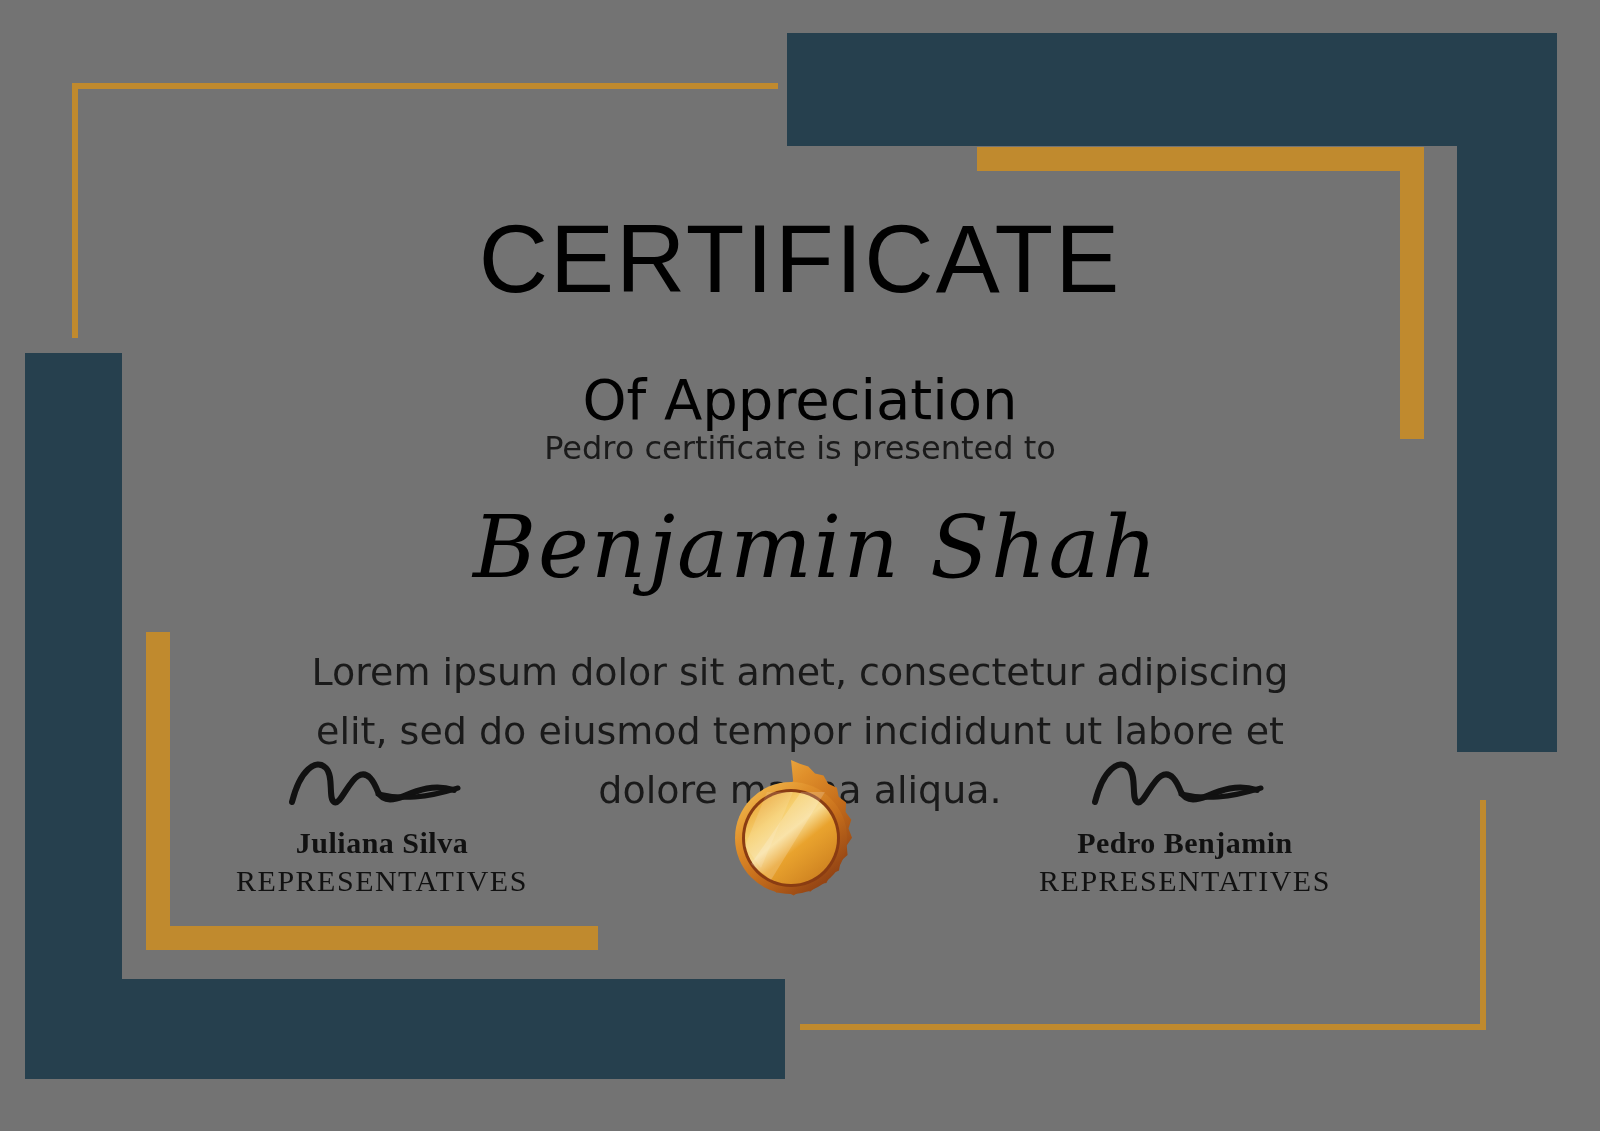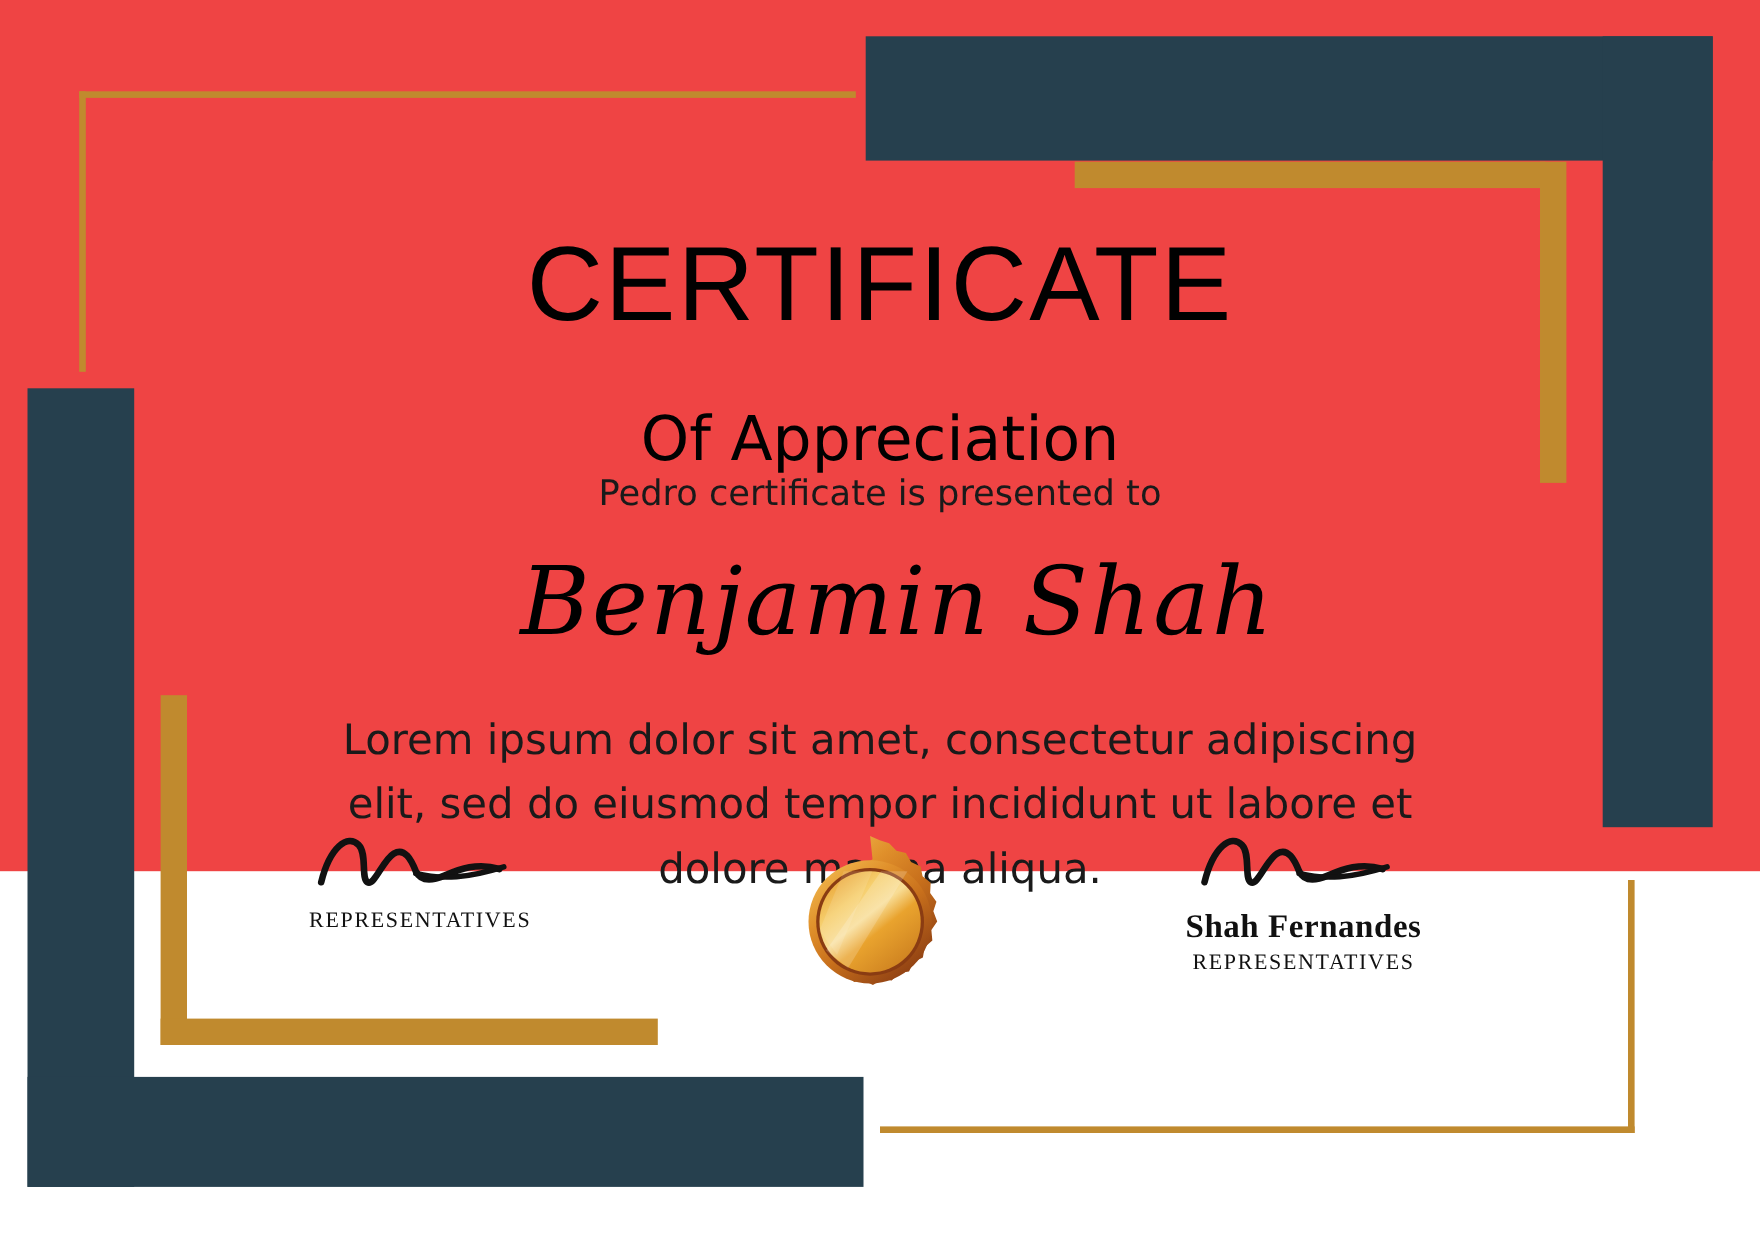--- a/index.html
+++ b/index.html
@@ -10,22 +10,22 @@
   body {
     width: 1600px;
     height: 1131px;
     font-family: "Liberation Sans", sans-serif;
     overflow: hidden;
   }
 
   #certificate {
     position: relative;
     width: 1600px;
-    height: 792px;
-    background: #ef4444;
+    height: 1131px;
+    background: #737373;
   }
 
   
   .deco {
     position: absolute;
   }
 
   
   .navy-top-right {
     top: 33px;
@@ -217,21 +217,21 @@
     font-family: "Liberation Serif", serif;
     font-weight: bold;
     font-size: 30px;
     color: #111111;
     letter-spacing: 0.5px;
     margin-top: 4px;
   }
 
   .sig-role {
     font-family: "Liberation Serif", serif;
-    font-size: 20px;
+    font-size: 30px;
     color: #111111;
     letter-spacing: 1.5px;
     margin-top: 4px;
   }
 
   
   .seal {
     position: absolute;
     top: 758px;
     left: 711px;
@@ -271,31 +271,32 @@
 
     <div class="body-text">Lorem ipsum dolor sit amet, consectetur adipiscing elit, sed do eiusmod tempor incididunt ut labore et dolore magna aliqua.</div>
 
     <div class="sig-block sig-left">
       <div class="sig-mark">
         <svg width="200" height="74" viewBox="0 0 200 74" fill="none" xmlns="http://www.w3.org/2000/svg">
           <path d="M10 54 C18 22, 34 10, 44 20 C52 28, 46 50, 52 54 C58 58, 66 34, 76 28 C86 22, 92 34, 96 44 C100 52, 108 54, 122 48 C136 42, 152 36, 172 42" stroke="#111111" stroke-width="6" stroke-linecap="round" fill="none"></path>
           <path d="M96 46 C120 52, 144 50, 176 40" stroke="#111111" stroke-width="5" stroke-linecap="round" fill="none"></path>
         </svg>
       </div>
+      <div class="sig-name">Juliana Silva</div>
       <div class="sig-role">REPRESENTATIVES</div>
     </div>
 
     <div class="sig-block sig-right">
       <div class="sig-mark">
         <svg width="200" height="74" viewBox="0 0 200 74" fill="none" xmlns="http://www.w3.org/2000/svg">
           <path d="M10 54 C18 22, 34 10, 44 20 C52 28, 46 50, 52 54 C58 58, 66 34, 76 28 C86 22, 92 34, 96 44 C100 52, 108 54, 122 48 C136 42, 152 36, 172 42" stroke="#111111" stroke-width="6" stroke-linecap="round" fill="none"></path>
           <path d="M96 46 C120 52, 144 50, 176 40" stroke="#111111" stroke-width="5" stroke-linecap="round" fill="none"></path>
         </svg>
       </div>
-      <div class="sig-name">Shah Fernandes</div>
+      <div class="sig-name">Pedro Benjamin</div>
       <div class="sig-role">REPRESENTATIVES</div>
     </div>
 
     <div class="seal">
       <svg width="160" height="160" viewBox="0 0 160 160" xmlns="http://www.w3.org/2000/svg">
         <defs>
           <linearGradient id="sealGrad" x1="0" y1="0" x2="1" y2="1">
             <stop offset="0%" stop-color="#f4c košt"></stop>
           </linearGradient>
           <linearGradient id="gradRing" x1="0" y1="0" x2="0.8" y2="1">

